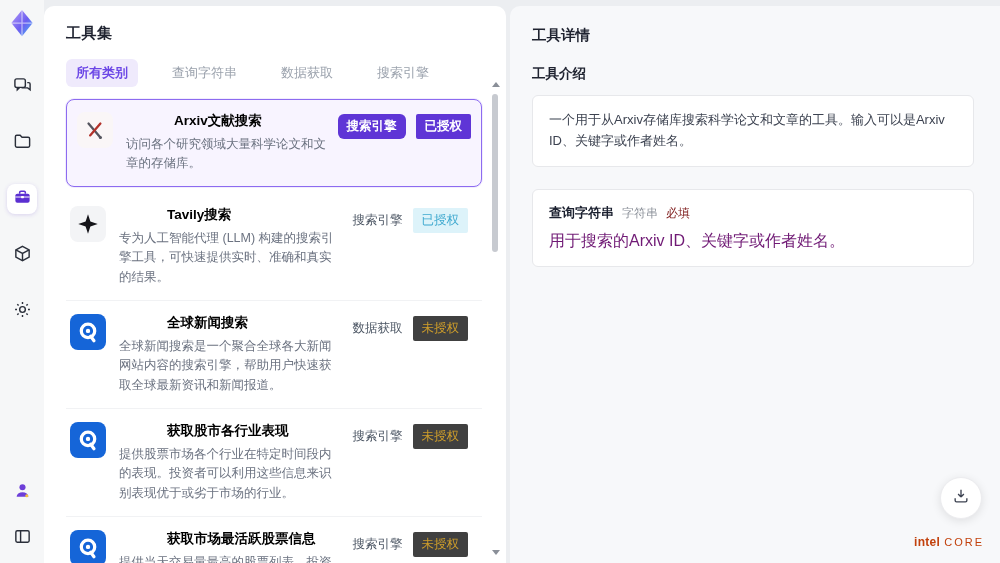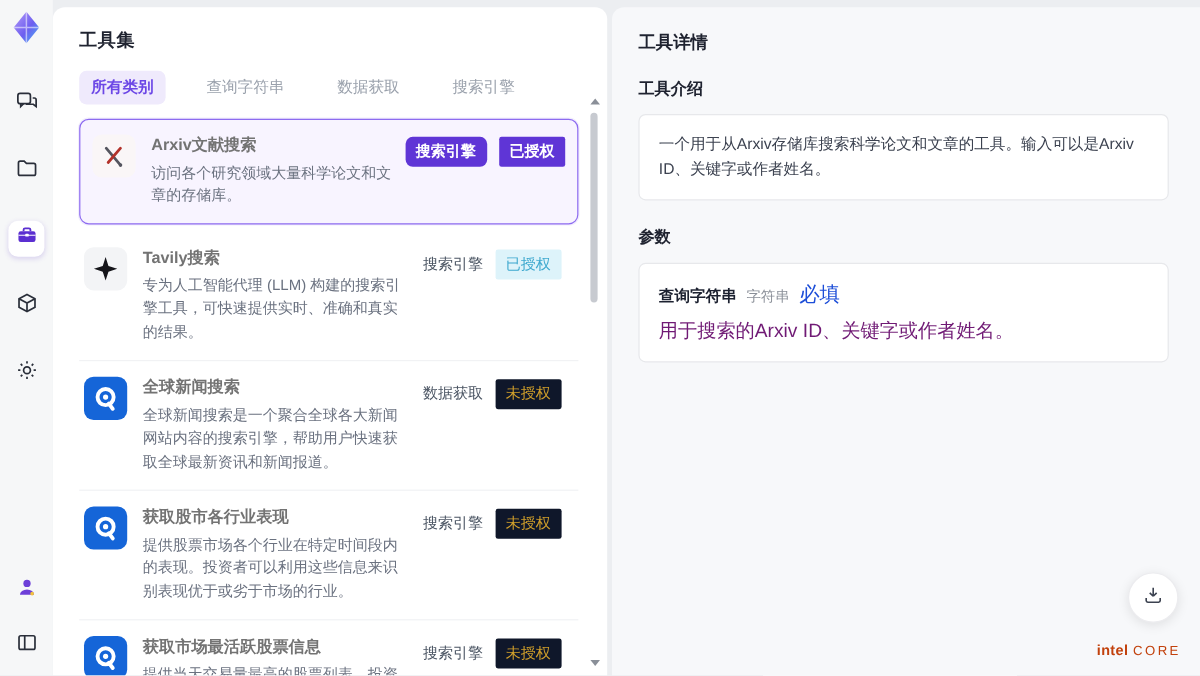--- a/index.html
+++ b/index.html
@@ -25,47 +25,47 @@
 
   .tool-list { position:relative; }
   .tool-row { display:flex; align-items:flex-start; padding:13px 14px 13px 4px; border-bottom:1px solid #f1f2f4; cursor:pointer; }
   .tool-row.selected { border:1px solid #8d6bf0; background:#f8f4ff; border-radius:8px; padding:12px 10px; margin-bottom:6px; box-shadow:0 0 0 1px rgba(141,107,240,.12); }
   .tool-icon { width:36px; height:36px; border-radius:8px; flex:0 0 36px; margin-right:13px; display:flex; align-items:center; justify-content:center; background:#f3f4f6; overflow:hidden; }
   .tool-icon svg { width:26px; height:26px; }
   .ic-arxiv-logo { background:#faf6f7; }
   .ic-sparkle-logo { background:#f3f4f6; }
   .ic-news-search-logo { background:#1565d8; }
   .tool-body { flex:1; min-width:0; padding-right:10px; }
-  .tool-name { font-size:13.5px; font-weight:bold; color:#737373; margin-bottom:5px; }
+  .tool-name { font-size:13.5px; font-weight:bold; color:#000000; margin-bottom:5px;margin-left:48px; }
   .tool-desc { font-size:12.5px; color:#6b7280; line-height:1.55; max-width:250px; }
   .tool-meta { display:flex; align-items:center; gap:10px; flex:0 0 auto; padding-top:2px; }
   .tool-cat { font-size:12.5px; color:#4b5563; white-space:nowrap; }
   .tool-cat.filled { background:#5f35d6; color:#fff; padding:4px 9px; border-radius:6px; font-weight:bold; }
   .tool-status { font-size:12.5px; padding:4px 9px; border-radius:2px; white-space:nowrap; }
   .tool-status.filled { background:#5f35d6; color:#fff; font-weight:bold; }
   .tool-status.authorized { background:#ddf3fa; color:#3fa9cf; }
-  .tool-status.unauthorized { background:#0f172a; color:#cf9e2a; }
+  .tool-status.unauthorized { background:#404040; color:#cf9e2a; }
 
   
   .scrollbar { position:absolute; right:6px; top:76px; bottom:8px; width:10px; }
   .sb-arrow { position:absolute; left:2px; width:0; height:0; border-left:4px solid transparent; border-right:4px solid transparent; }
   .sb-arrow.up { top:0; border-bottom:5px solid #8a8f98; }
   .sb-arrow.down { bottom:0; border-top:5px solid #8a8f98; }
   .sb-thumb { position:absolute; left:2px; top:12px; width:6px; height:158px; background:#c7cad0; border-radius:3px; }
 
   
   .detail-panel { position:absolute; left:510px; right:0; top:6px; bottom:0; background:#f7f8fa; border-radius:10px 0 0 0; padding:20px 26px 0 22px; }
   .detail-title { font-size:14.5px; font-weight:bold; margin-bottom:20px; }
   .section-heading { font-size:13.5px; font-weight:bold; margin-bottom:12px; }
   .detail-card { background:#ffffff; border:1px solid #e7e8eb; border-radius:6px; padding:14px 16px; margin-bottom:22px; }
   .intro-text { font-size:13px; color:#3c4250; line-height:1.6; }
   .param-head { display:flex; align-items:baseline; gap:8px; margin-bottom:9px; }
   .param-name { font-size:13px; font-weight:bold; color:#1c2130; }
   .param-type { font-size:12px; color:#8a8f98; }
-  .param-required { font-size:17px; color:#1d4ed8; }
+  .param-required { font-size:12px; color:#7f1d1d; }
   .param-desc { font-size:16px; color:#701a75; }
 
   
   .fab-download { position:absolute; right:18px; bottom:44px; width:42px; height:42px; border-radius:50%; background:#fff; border:1px solid #ececef; box-shadow:0 2px 10px rgba(0,0,0,.10); display:flex; align-items:center; justify-content:center; cursor:pointer; z-index:6; }
   .fab-download svg { width:18px; height:18px; }
   .intel-mark { position:absolute; right:16px; bottom:14px; color:#c2410c; font-size:12px; display:flex; align-items:baseline; gap:4px; z-index:6; }
   .intel-word { font-weight:bold; letter-spacing:.3px; text-transform:lowercase; }
   .core-word { font-size:11px; letter-spacing:2px; text-transform:uppercase; }
 </style>
 </head>
@@ -241,21 +241,20 @@
     <div class="sb-arrow down"></div>
   </div>
 </div>
 
 <div class="detail-panel">
   <div class="detail-title">工具详情</div>
   <div class="section-heading">工具介绍</div>
   <div class="detail-card">
     <div class="intro-text">一个用于从Arxiv存储库搜索科学论文和文章的工具。输入可以是Arxiv ID、关键字或作者姓名。</div>
   </div>
-  <div class="section-heading">参数</div>
   <div class="detail-card">
     <div class="param-head">
       <span class="param-name">查询字符串</span>
       <span class="param-type">字符串</span>
       <span class="param-required">必填</span>
     </div>
     <div class="param-desc">用于搜索的Arxiv ID、关键字或作者姓名。</div>
   </div>
 </div>
 

